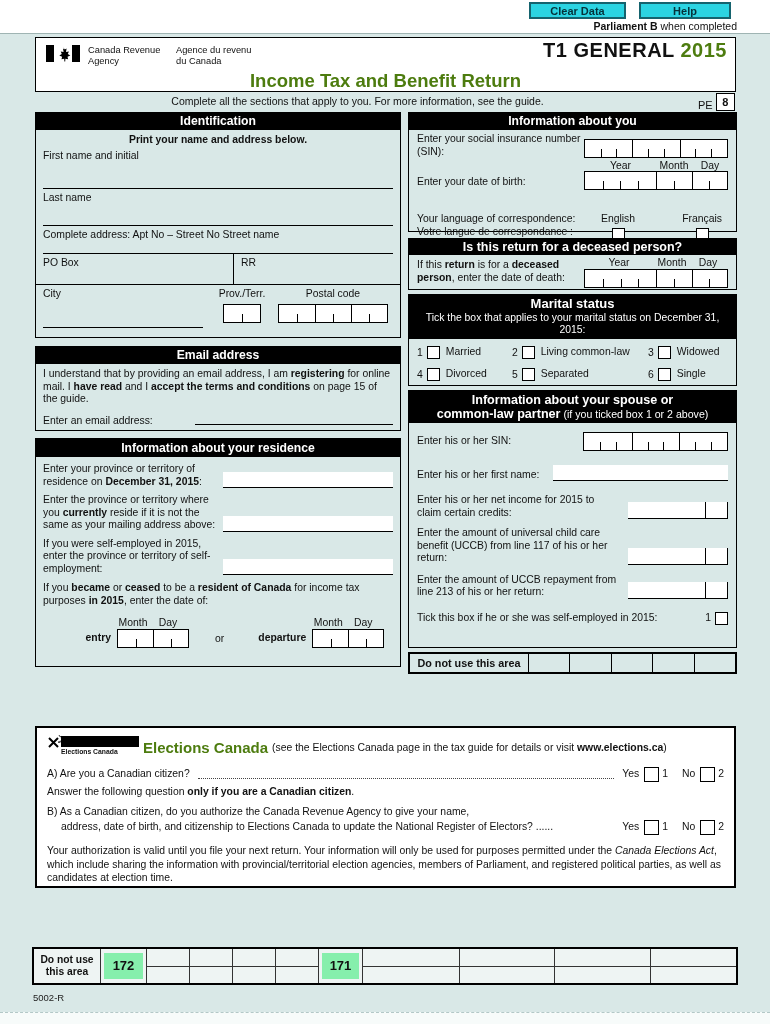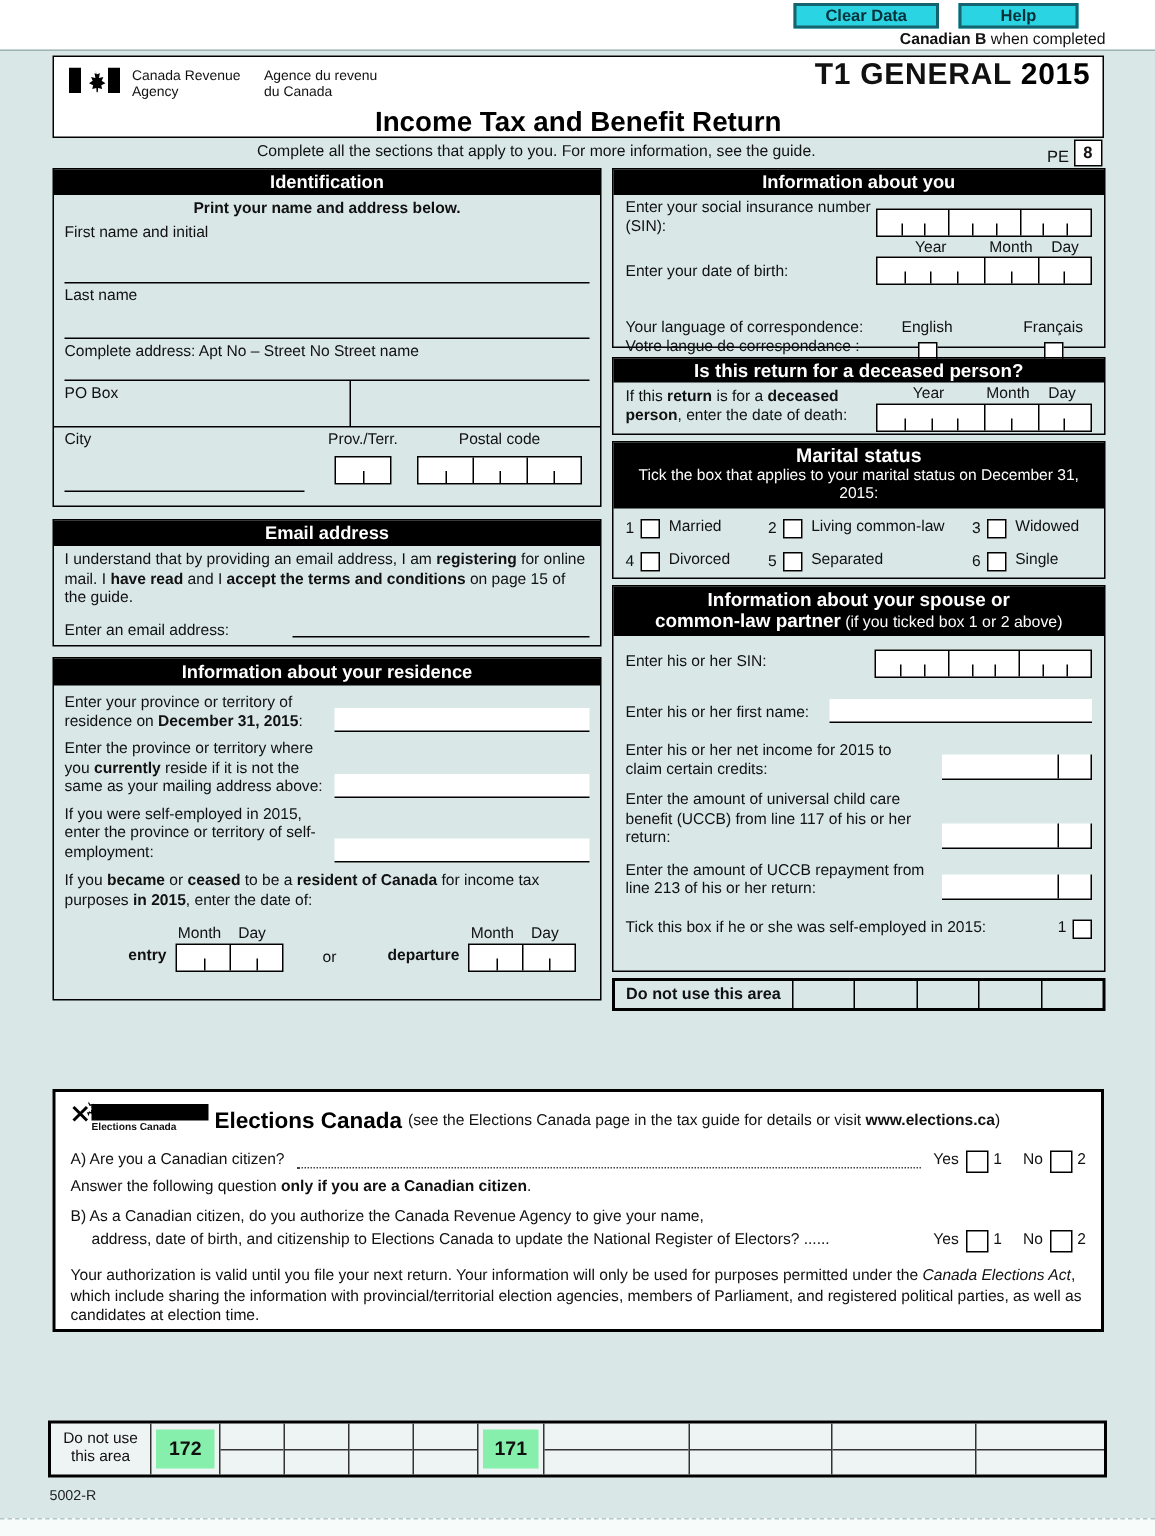--- a/index.html
+++ b/index.html
@@ -38,21 +38,21 @@
   .comb{display:flex;background:#fff;border:1px solid #000;height:17px;box-sizing:content-box}
   .comb i{display:block;flex:1;position:relative;font-style:normal}
   .comb i.t:before{content:"";position:absolute;left:0;bottom:0;width:1px;height:8px;background:#000}
   .comb i.f:before{content:"";position:absolute;left:0;top:0;bottom:0;width:1px;background:#000}
 
   .cb{display:inline-block;width:13px;height:13px;background:#fff;border:1px solid #000;vertical-align:middle;box-sizing:border-box}
 
   .amt{width:100px;height:17px;background:#fff;border-bottom:1px solid #000;border-right:1px solid #000;position:relative;box-sizing:border-box}
   .amt:after{content:"";position:absolute;right:21px;top:0;bottom:0;width:1px;background:#000}
 
-  .teal{color:#000000}
+  .teal{color:#4d7c0f}
 
   
   #hdr-box{left:35px;top:37px;width:701px;height:55px;background:#fff}
   #hdr-title{position:absolute;left:0;top:32px;width:100%;text-align:center;font-size:18.5px;font-weight:bold}
   #hdr-t1{position:absolute;right:8px;top:1px;font-size:20px;font-weight:bold;letter-spacing:.5px}
   .agency{position:absolute;top:7px;font-size:9.3px;line-height:10.5px}
   #instr{position:absolute;left:35px;top:95px;width:645px;text-align:center;font-weight:normal;font-size:10.5px}
   #pe-wrap{position:absolute;left:698px;top:93px;display:flex;align-items:flex-end}
   #pe-box{width:17px;height:16px;background:#fff;border:1px solid #000;text-align:center;line-height:16px;font-weight:bold;font-size:11px;margin-left:3px}
 
@@ -103,31 +103,31 @@
   #elec-logo .txt{position:absolute;left:14px;top:14px;font-size:6.8px;font-weight:bold;letter-spacing:0}
 
   
   #btable{left:32px;top:947px;width:706px;height:38px;border-width:2px;display:flex;background:#eef4f3}
   #btable .col{border-left:1px solid #333;box-sizing:border-box;display:flex;flex-direction:column}
   #btable .col:first-child{border-left:none}
   #btable .split .half{flex:1}
   #btable .split .half.top{border-bottom:1px solid #333}
   #btable .numcol{align-items:center;justify-content:center}
   #btable .numbox{background:#86efac;width:88%;height:26px;text-align:center;line-height:26px;font-weight:bold;font-size:13px}
-  #btable .dlabel{justify-content:center;text-align:center;font-weight:normal;font-size:10.3px;line-height:12px}
+  #btable .dlabel{justify-content:center;text-align:center;font-weight:bold;font-size:10.3px;line-height:12px}
 
   #form-code{position:absolute;left:33px;top:992px;font-size:9.5px;color:#222}
 </style>
 </head>
 <body>
 
 <div class="tbtn" style="left:529px;width:97px">Clear Data</div>
-<div class="tbtn" style="left:639px;width:80px">Help</div>
-
-<div id="protected-line"><span class="b">Canadian B</span><span> when completed</span></div>
+<div class="tbtn" style="left:639px;width:92px">Help</div>
+
+<div id="protected-line"><span class="b">Parliament B</span><span> when completed</span></div>
 
 <div id="form-bg"></div>
 
 <div class="box whitebox abs" id="hdr-box">
   <svg class="abs" style="left:10px;top:7px" width="34" height="17" viewBox="0 0 34 17">
     <rect x="0" y="0" width="8" height="17" fill="#000"></rect>
     <rect x="26" y="0" width="8" height="17" fill="#000"></rect>
     <path fill="#000" d="M17 1.5 l1.7 3.1 1.9-1 -0.6 3.4 2.9-0.6 -1.1 2.5 2.5 1.6 -2.8 1.3 0.6 2.5 -2.7-0.6 -0.2 2.8 h-0.8 l-0.2-2.8 -2.7 0.6 0.6-2.5 -2.8-1.3 2.5-1.6 -1.1-2.5 2.9 0.6 -0.6-3.4 1.9 1 z"></path>
   </svg>
   <div class="agency" style="left:52px">
@@ -158,20 +158,23 @@
     <div class="id-row wline" style="height:36px">
       <div class="lbl" style="padding-top:3px">Last name</div>
     </div>
     <div class="id-row wline" style="height:27px">
       <div class="lbl" style="padding-top:3px">Complete address: Apt No  –  Street No Street name</div>
     </div>
   </div>
   <div style="display:flex;border-bottom:1px solid #000;height:30px">
     <div style="flex:0 0 190px;border-right:1px solid #000;padding:3px 0 0 7px">
       <span class="lbl">PO Box</span>
+    </div>
+    <div style="flex:1;padding:3px 0 0 7px">
+      <span class="lbl">RR</span>
     </div>
   </div>
   <div style="display:flex;padding:3px 7px 0 7px;height:52px">
     <div style="flex:0 0 168px;display:flex;flex-direction:column">
       <span class="lbl">City</span>
       <div class="wline" style="margin-top:27px;width:160px"></div>
     </div>
     <div style="flex:0 0 62px">
       <div class="lbl" style="text-align:center">Prov./Terr.</div>
       <div class="comb" style="width:36px;margin:4px auto 0 auto">

